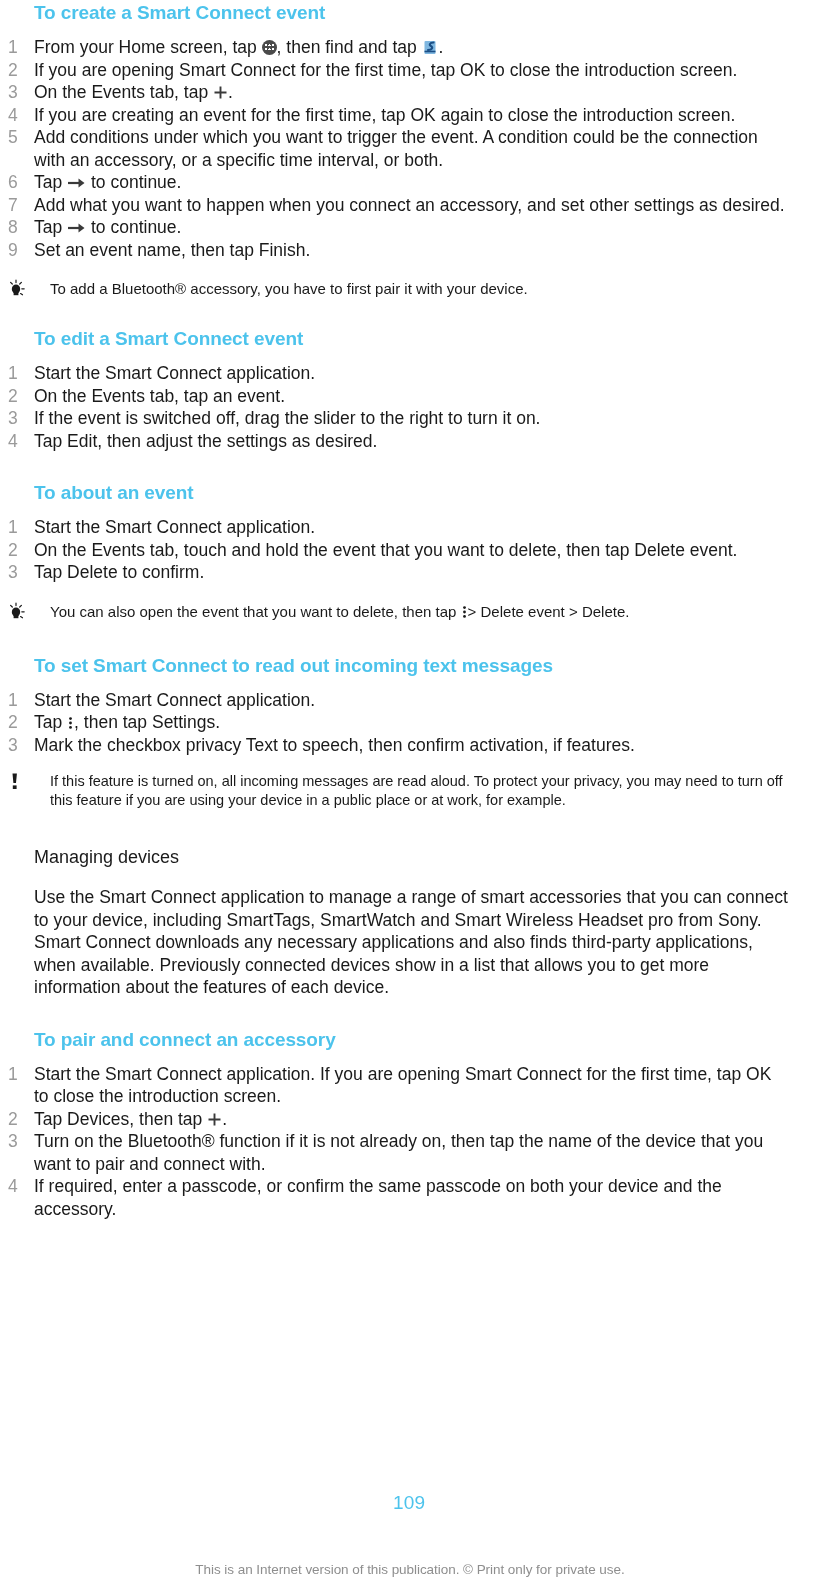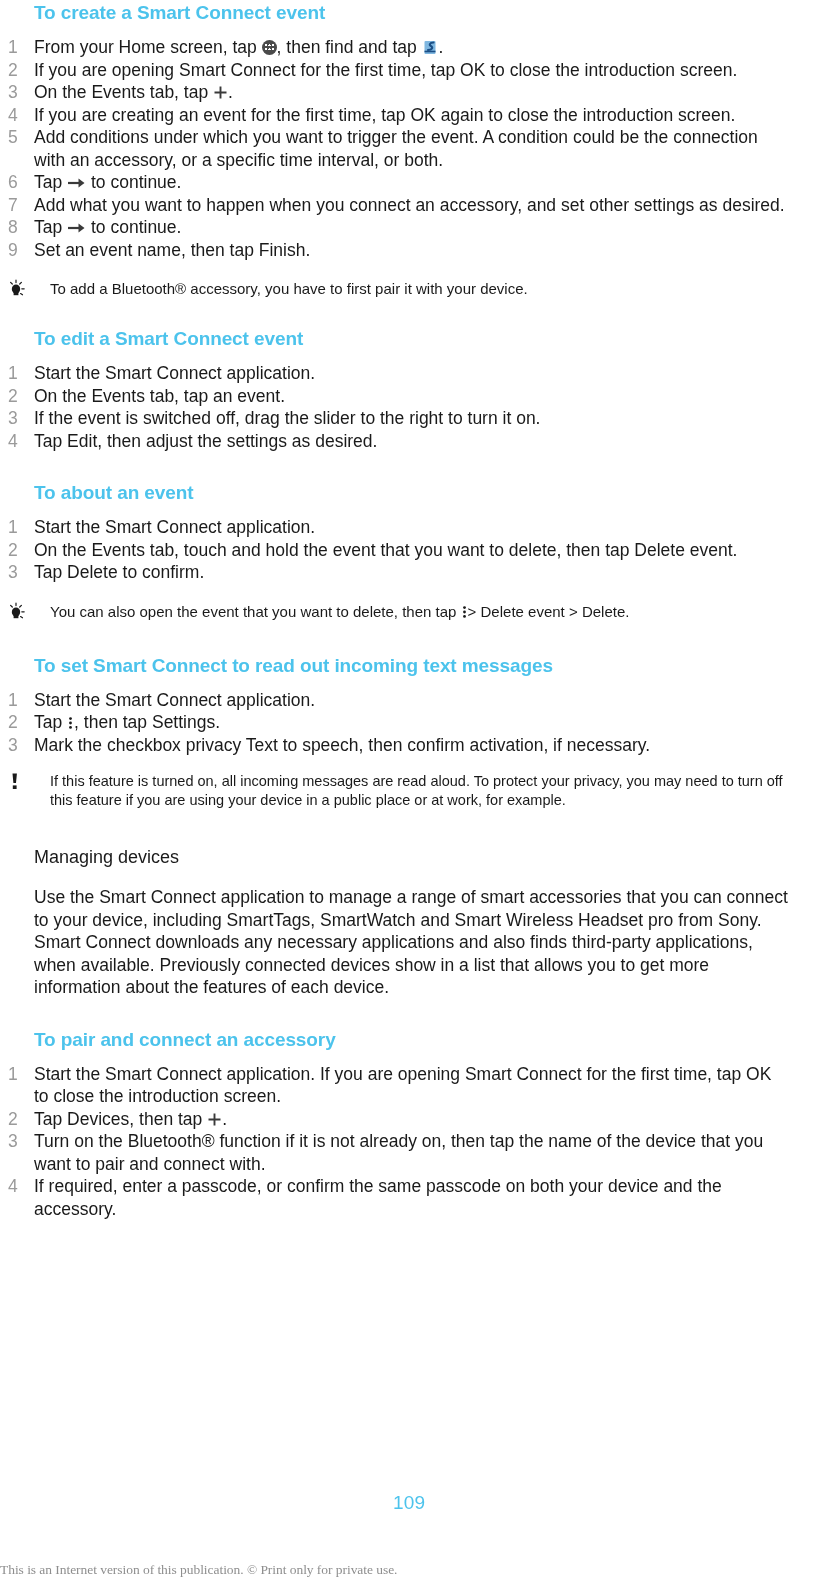--- a/index.html
+++ b/index.html
@@ -139,24 +139,24 @@
     top: 1492px;
     font-size: 19px;
     color: #4cc3ec;
     letter-spacing: 0.2px;
   }
   .footer-note {
     position: absolute;
     left: 0;
     right: 0;
     top: 1562px;
+    text-align: center;
     font-size: 13.5px;
     color: #8e8e8e;
     letter-spacing: -0.05px;
-    font-family: Liberation Serif, serif;
   }
   .gap-12 { height: 12px; }
   .gap-16 { height: 16px; }
   .gap-18 { height: 18px; }
   .gap-30 { height: 30px; }
   .gap-34 { height: 34px; }
 </style>
 </head>
 <body>
 
@@ -325,21 +325,21 @@
       <span class="ic ic-kebab">
         <svg width="7" height="16" viewBox="0 0 7 16">
           <circle cx="3.5" cy="3.6" r="1.4" fill="#1a1a1a"></circle>
           <circle cx="3.5" cy="8" r="1.4" fill="#1a1a1a"></circle>
           <circle cx="3.5" cy="12.4" r="1.4" fill="#1a1a1a"></circle>
         </svg></span><span>, then tap</span>
       <b>Settings</b><span>.</span>
     </li>
     <li>
       <span>Mark the checkbox privacy</span>
-      <b>Text to speech</b><span>, then confirm activation, if necessary.</span>
+      <b>Text to speech</b><span>, then confirm activation, if features.</span>
     </li>
   </ol>
 
   <div class="gap-16"></div>
 
   <div class="callout small">
     <span class="glyph">
       <svg width="26" height="20" viewBox="0 0 26 20">
         <path d="M7.5 1.5 h4.4 l-0.9 9.6 h-2.6 Z" fill="#1a1a1a"></path>
         <rect x="7.8" y="13.4" width="3.8" height="3.6" fill="#1a1a1a"></rect>

